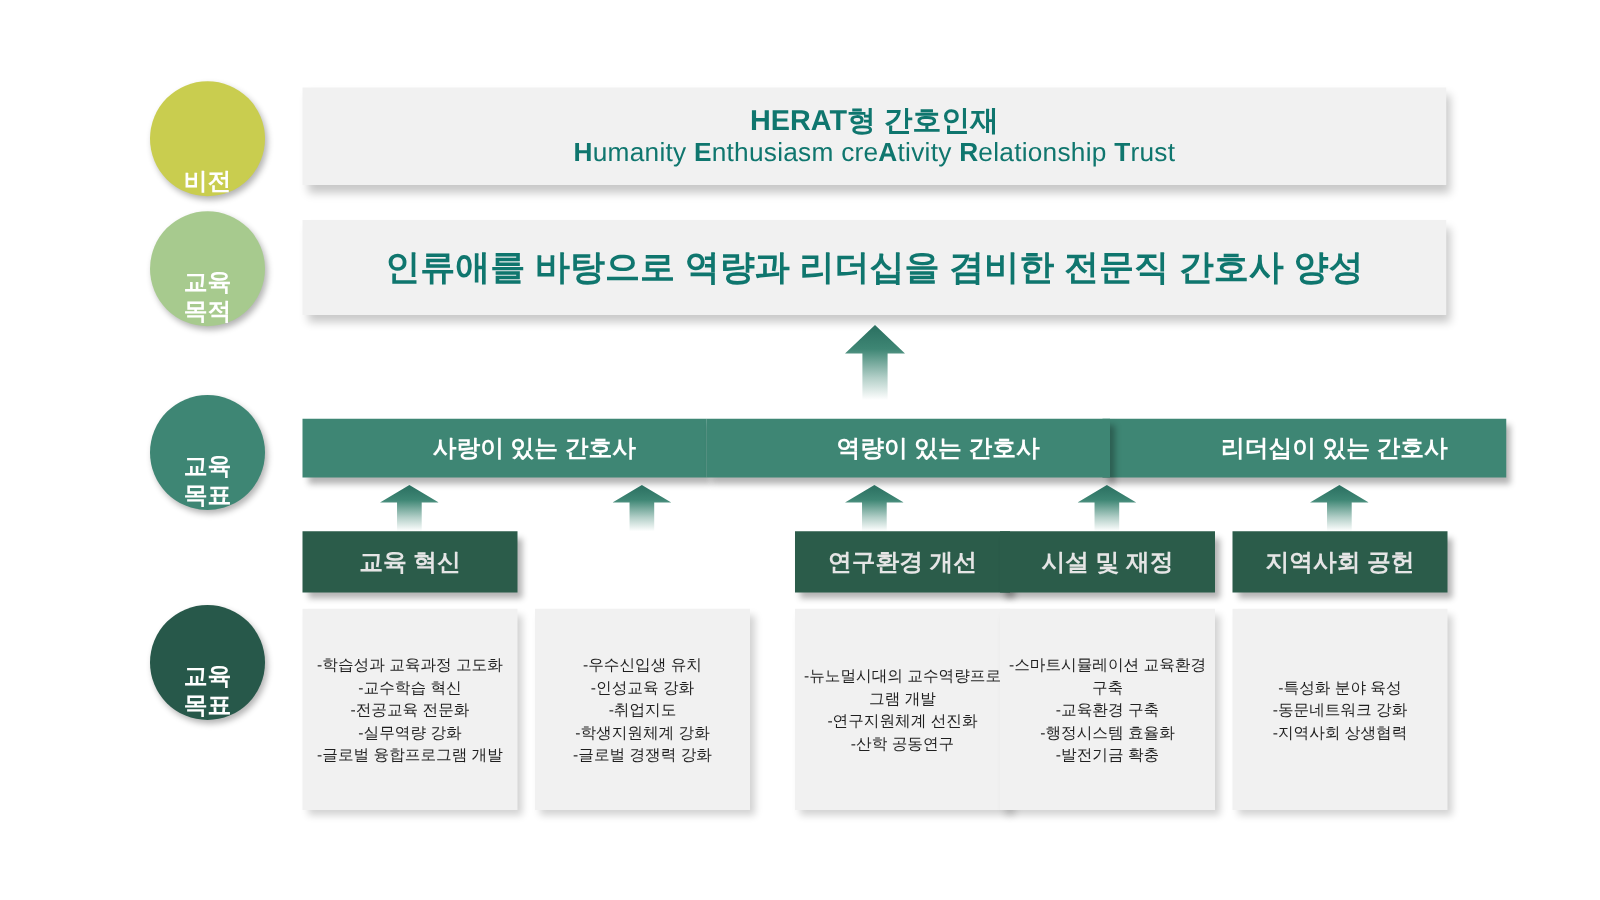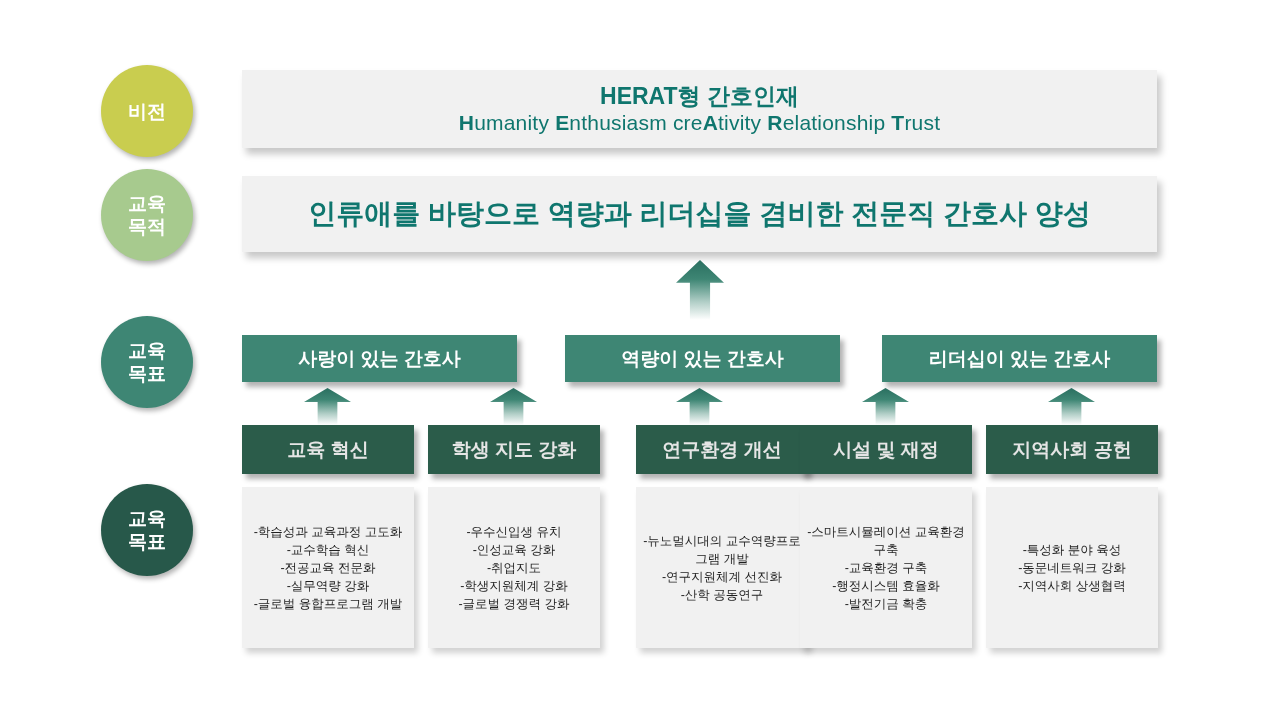--- a/index.html
+++ b/index.html
@@ -2,22 +2,22 @@
 <html><head>
 <meta charset="utf-8">
 <style>
   html,body { margin:0; padding:0; background:#ffffff; }
   .stage {
     position:relative; width:1280px; height:720px; background:#ffffff;
     font-family:"Liberation Sans","DejaVu Sans",sans-serif; overflow:hidden;
   }
   
   .badge {
-    position:absolute; left:101px; width:92px; height:92px; border-radius:50%;
-    display:flex; flex-direction:column; align-items:center; justify-content:center;
+    position:absolute; left:120px; width:92px; height:92px; border-radius:50%;
+    display:flex; flex-direction:column; align-items:center; justify-content:flex-end;
     color:#ffffff; font-weight:bold; font-size:19px; line-height:23px;
     box-shadow:2px 3px 5px rgba(0,0,0,0.3);
   }
   .badge.vision   { top:65px;  background:#c9cd4f; }
   .badge.purpose  { top:169px; background:#a7ca8e; }
   .badge.goals    { top:316px; background:#3e8674; }
   .badge.strategy { top:484px; background:#27584a; }
   
   .panel {
     position:absolute; left:242px; width:915px; background:#f1f1f1;
@@ -30,20 +30,21 @@
   .vision-title { font-weight:bold; font-size:23px; line-height:27px; }
   .vision-subtitle { font-size:21px; line-height:26px; font-weight:400; letter-spacing:0.2px; }
   .vision-subtitle .bold-letter { font-weight:bold; }
   .purpose-text { font-weight:bold; font-size:28px; }
   
   .goal-box {
     position:absolute; top:335px; height:47px; width:275px; background:#3e8674;
     color:#ffffff; font-weight:bold; font-size:19px;
     display:flex; align-items:center; justify-content:center;
     box-shadow:4px 5px 5px rgba(0,0,0,0.3);
+    padding-left:48px;
   }
   .goal-box.g1 { left:242px; }
   .goal-box.g2 { left:565px; }
   .goal-box.g3 { left:882px; }
   
   .strat-box {
     position:absolute; top:425px; height:49px; width:172px; background:#2b5c4a;
     color:#e5e5e5; font-weight:bold; font-size:19px;
     display:flex; align-items:center; justify-content:center;
     box-shadow:4px 5px 5px rgba(0,0,0,0.3);
@@ -113,23 +114,20 @@
 
   <div class="arrow-up arrow-small a1"></div>
   <div class="arrow-up arrow-small a2"></div>
   <div class="arrow-up arrow-small a3"></div>
   <div class="arrow-up arrow-small a4"></div>
   <div class="arrow-up arrow-small a5"></div>
 
   <div class="strat-box col1">
     <span>교육 혁신</span>
   </div>
-  <div class="strat-box col2">
-    <span>학생 지도 강화</span>
-  </div>
   <div class="strat-box col3">
     <span>연구환경 개선</span>
   </div>
   <div class="strat-box col4">
     <span>시설 및 재정</span>
   </div>
   <div class="strat-box col5">
     <span>지역사회 공헌</span>
   </div>
 

